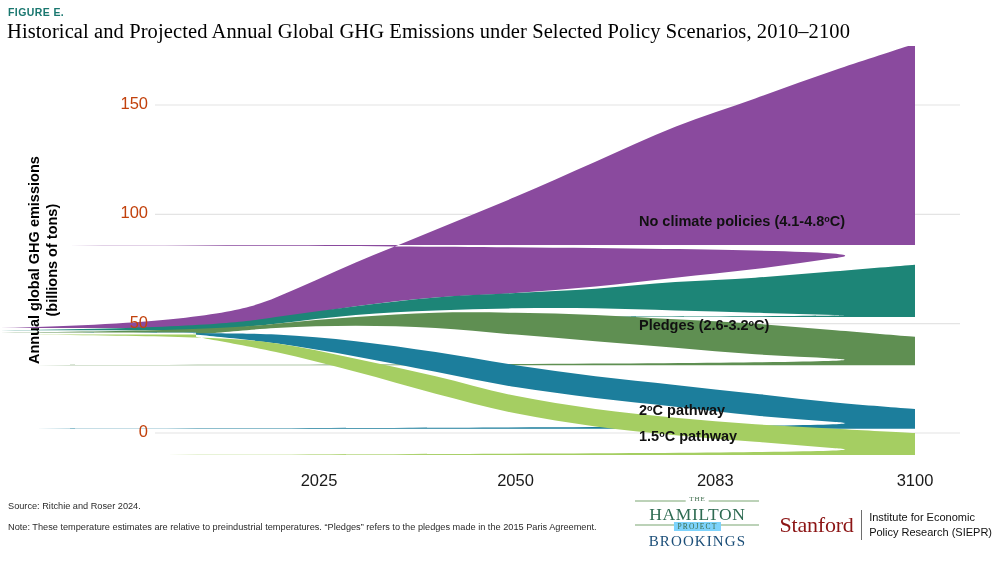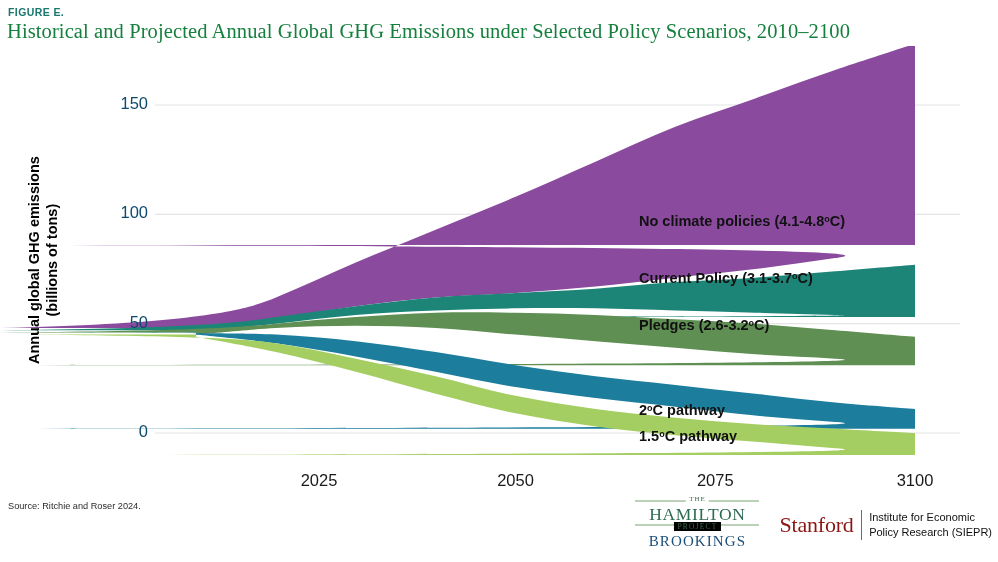--- a/index.html
+++ b/index.html
@@ -28,21 +28,21 @@
     font-weight: bold;
     letter-spacing: 0.4px;
     color: #19776f;
     font-family: "Liberation Sans", sans-serif;
   }
   .fig-title {
     position: absolute;
     left: 7px;
     top: 20px;
     font-size: 20.5px;
-    color: #15803d;
+    color: #000000;
     font-family: "Liberation Serif", serif;
     letter-spacing: 0.1px;
     white-space: nowrap;
   }
   
   .plot-area {
     position: absolute;
     left: 0;
     top: 46px;
     width: 998px;
@@ -62,21 +62,21 @@
     font-size: 14.5px;
     font-weight: bold;
     color: #000000;
     line-height: 1.25;
     font-family: "Liberation Sans", sans-serif;
   }
   .y-tick-label {
     position: absolute;
     text-align: right;
     font-size: 16.5px;
-    color: #0c4a6e;
+    color: #c2410c;
     font-family: "Liberation Sans", sans-serif;
     width: 60px;
   }
   .x-tick-label {
     position: absolute;
     text-align: center;
     font-size: 16.5px;
     color: #1a1a1a;
     font-family: "Liberation Sans", sans-serif;
     width: 80px;
@@ -163,21 +163,21 @@
     color: #2e6b52;
     font-family: "Liberation Serif", serif;
     line-height: 1.08;
     padding-top: 2px;
   }
   .ham-project {
     position: absolute;
     bottom: -7px;
     left: 50%;
     transform: translateX(-50%);
-    background: #000000;
+    background: #7dd3fc;
     padding: 0 3px;
     font-size: 7.5px;
     letter-spacing: 1.2px;
     color: #3c6b4a;
     font-family: "Liberation Serif", serif;
   }
   .ham-brookings {
     margin-top: 7px;
     font-size: 15px;
     letter-spacing: 1.1px;
@@ -240,37 +240,37 @@
 
     <div id="y-tick-container">
         <div class="y-tick-label" style="left: 88px; top: 376px;">0</div>
         <div class="y-tick-label" style="left: 88px; top: 266.667px;">50</div>
         <div class="y-tick-label" style="left: 88px; top: 157.333px;">100</div>
         <div class="y-tick-label" style="left: 88px; top: 48px;">150</div>
       </div>
     <div id="x-tick-container">
         <div class="x-tick-label" style="left: 279px; top: 425px;">2025</div>
         <div class="x-tick-label" style="left: 475.556px; top: 425px;">2050</div>
-        <div class="x-tick-label" style="left: 675.278px; top: 425px;">2075</div>
+        <div class="x-tick-label" style="left: 675.278px; top: 425px;">2083</div>
         <div class="x-tick-label" style="left: 875px; top: 425px;">3100</div>
       </div>
 
     <div class="series-label" style="left:639px; top:151px;margin-top:16px;"><span>No climate policies (4.1-4.8</span><sup>o</sup><span>C)</span></div>
 
-    <div class="series-label" style="left:639px; top:224px;"><span>Current Policy (3.1-3.7</span><sup>o</sup><span>C)</span></div>
 
     <div class="series-label" style="left:639px; top:271px;"><span>Pledges (2.6-3.2</span><sup>o</sup><span>C)</span></div>
 
     <div class="series-label" style="left:639px; top:356px;"><span>2</span><sup>o</sup><span>C pathway</span></div>
 
     <div class="series-label" style="left:639px; top:382px;"><span>1.5</span><sup>o</sup><span>C pathway</span></div>
   </div>
 
   <div class="footer">
     <div class="source-line">Source: Ritchie and Roser 2024.</div>
+    <div class="note-line">Note: These temperature estimates are relative to preindustrial temperatures. “Pledges” refers to the pledges made in the 2015 Paris Agreement.</div>
 
     <div class="logos">
       <div class="hamilton-logo">
         <div class="ham-box">
           <div class="ham-the">THE</div>
           <div class="ham-main">HAMILTON</div>
           <div class="ham-project">PROJECT</div>
         </div>
         <div class="ham-brookings">BROOKINGS</div>
       </div>

